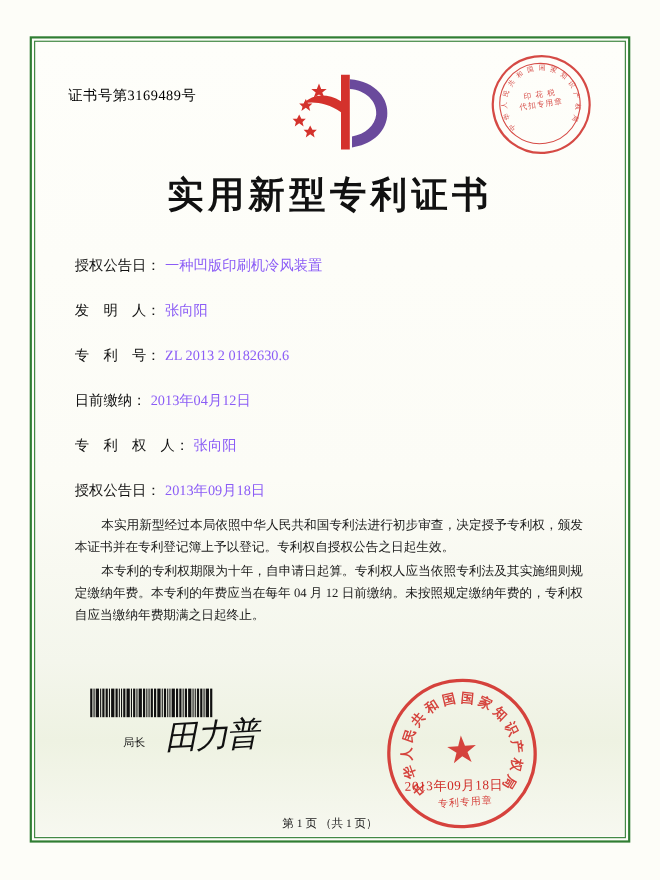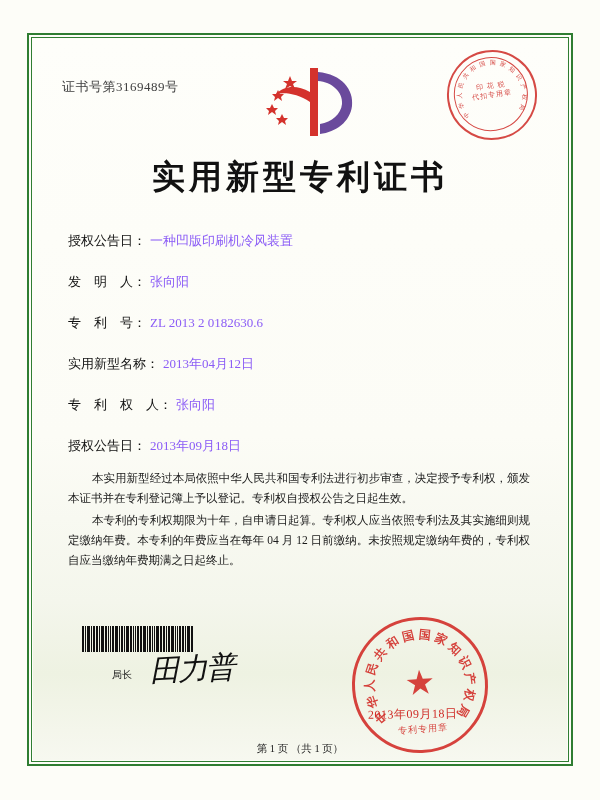--- a/index.html
+++ b/index.html
@@ -48,21 +48,21 @@
     height: 721px;
     background: linear-gradient(180deg,#fefefa 0%,#fcfcf6 55%, #f4f6ec 78%, #eef2e2 88%, #f7f8f0 100%);
   }
 
   
   .cert-no {
     position: absolute;
     left: 62px;
     top: 78px;
     font-size: 13px;
-    color: #404040;
+    color: #000000;
     letter-spacing: 0.5px;
     text-align: center;
   }
 
   
   .top-stamp {
     position: absolute;
     left: 447px;
     top: 50px;
     width: 86px;
@@ -328,21 +328,21 @@
     </div>
     <div class="field-row">
       <span class="field-label">发　明　人：</span>
       <span class="field-value">张向阳</span>
     </div>
     <div class="field-row">
       <span class="field-label">专　利　号：</span>
       <span class="field-value">ZL 2013 2 0182630.6</span>
     </div>
     <div class="field-row">
-      <span class="field-label">实用新型名称：</span>
+      <span class="field-label">日前缴纳：</span>
       <span class="field-value">2013年04月12日</span>
     </div>
     <div class="field-row">
       <span class="field-label">专　利　权　人：</span>
       <span class="field-value">张向阳</span>
     </div>
     <div class="field-row">
       <span class="field-label">授权公告日：</span>
       <span class="field-value">2013年09月18日</span>
     </div>

